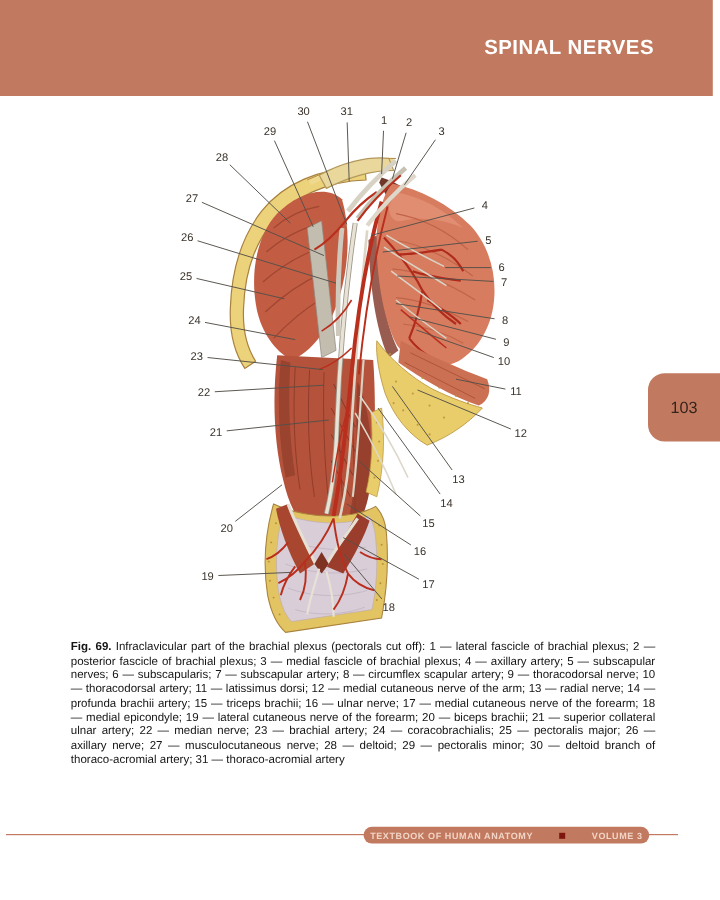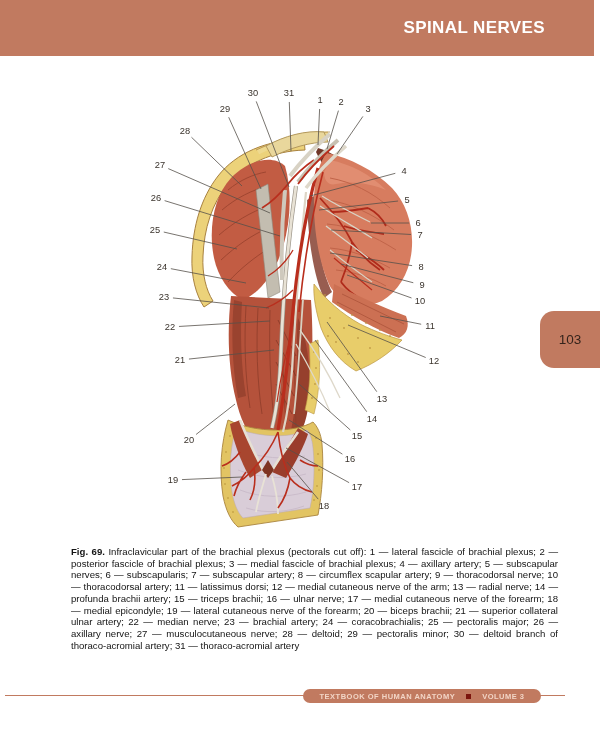--- a/index.html
+++ b/index.html
@@ -1,49 +1,49 @@
 <!DOCTYPE html>
 <html style="--accent: #c17a60; --foottxt: #f2d5c6; --footsq: #7c150d; --pagenum: #35241c; --captxt: #141414;"><head>
 <meta charset="utf-8">
 <style>
   html,body{margin:0;padding:0;}
   body{
     width:600px;height:750px;position:relative;background:#ffffff;
     font-family:"Liberation Sans",sans-serif;overflow:hidden;
   }
   .chapter-header{
-    position:absolute;top:0;left:0;width:594px;height:56px;
+    position:absolute;top:0;left:0;width:594px;height:80px;
     background:var(--accent,#c17a60);
     display:flex;align-items:center;justify-content:flex-end;
     padding-right:49px;box-sizing:border-box;
   }
   .chapter-title{
     color:#ffffff;font-weight:700;font-size:17px;letter-spacing:.4px;
   }
   .page-tab{
     position:absolute;top:311px;right:0;width:60px;height:57px;
     background:var(--accent,#c17a60);border-radius:14px 0 0 14px;
     display:flex;align-items:center;justify-content:center;text-align:center;
   }
   .page-num{color:var(--pagenum,#35241c);font-size:13.5px;font-weight:500;}
   .fig-wrap{position:absolute;top:0;left:0;width:600px;height:750px;}
   .caption{
-    position:absolute;left:55px;top:530px;width:487px;margin:16px;
+    position:absolute;left:55px;top:530px;width:487px;margin:4px;
     font-size:9.6px;line-height:1.22;color:var(--captxt,#141414);
     text-align:justify;
   }
   .caption b{font-weight:700;}
   .footer-line{
     position:absolute;top:695px;left:5px;width:560px;height:1px;
     background:var(--accent,#c17a60);
   }
   .footer-pill{
     position:absolute;top:689px;left:303px;width:238px;height:14px;
     background:var(--accent,#c17a60);border-radius:7px;
-    display:flex;align-items:center;justify-content:center;gap:11px;
+    display:flex;align-items:center;justify-content:center;gap:22px;
     box-sizing:border-box;
   }
   .footer-text{
     color:var(--foottxt,#f2d5c6);font-size:7.5px;font-weight:700;
     letter-spacing:.5px;white-space:nowrap;
   }
   .footer-sq{width:5px;height:5px;background:var(--footsq,#7c150d);}
 </style>
 </head>
 <body>

